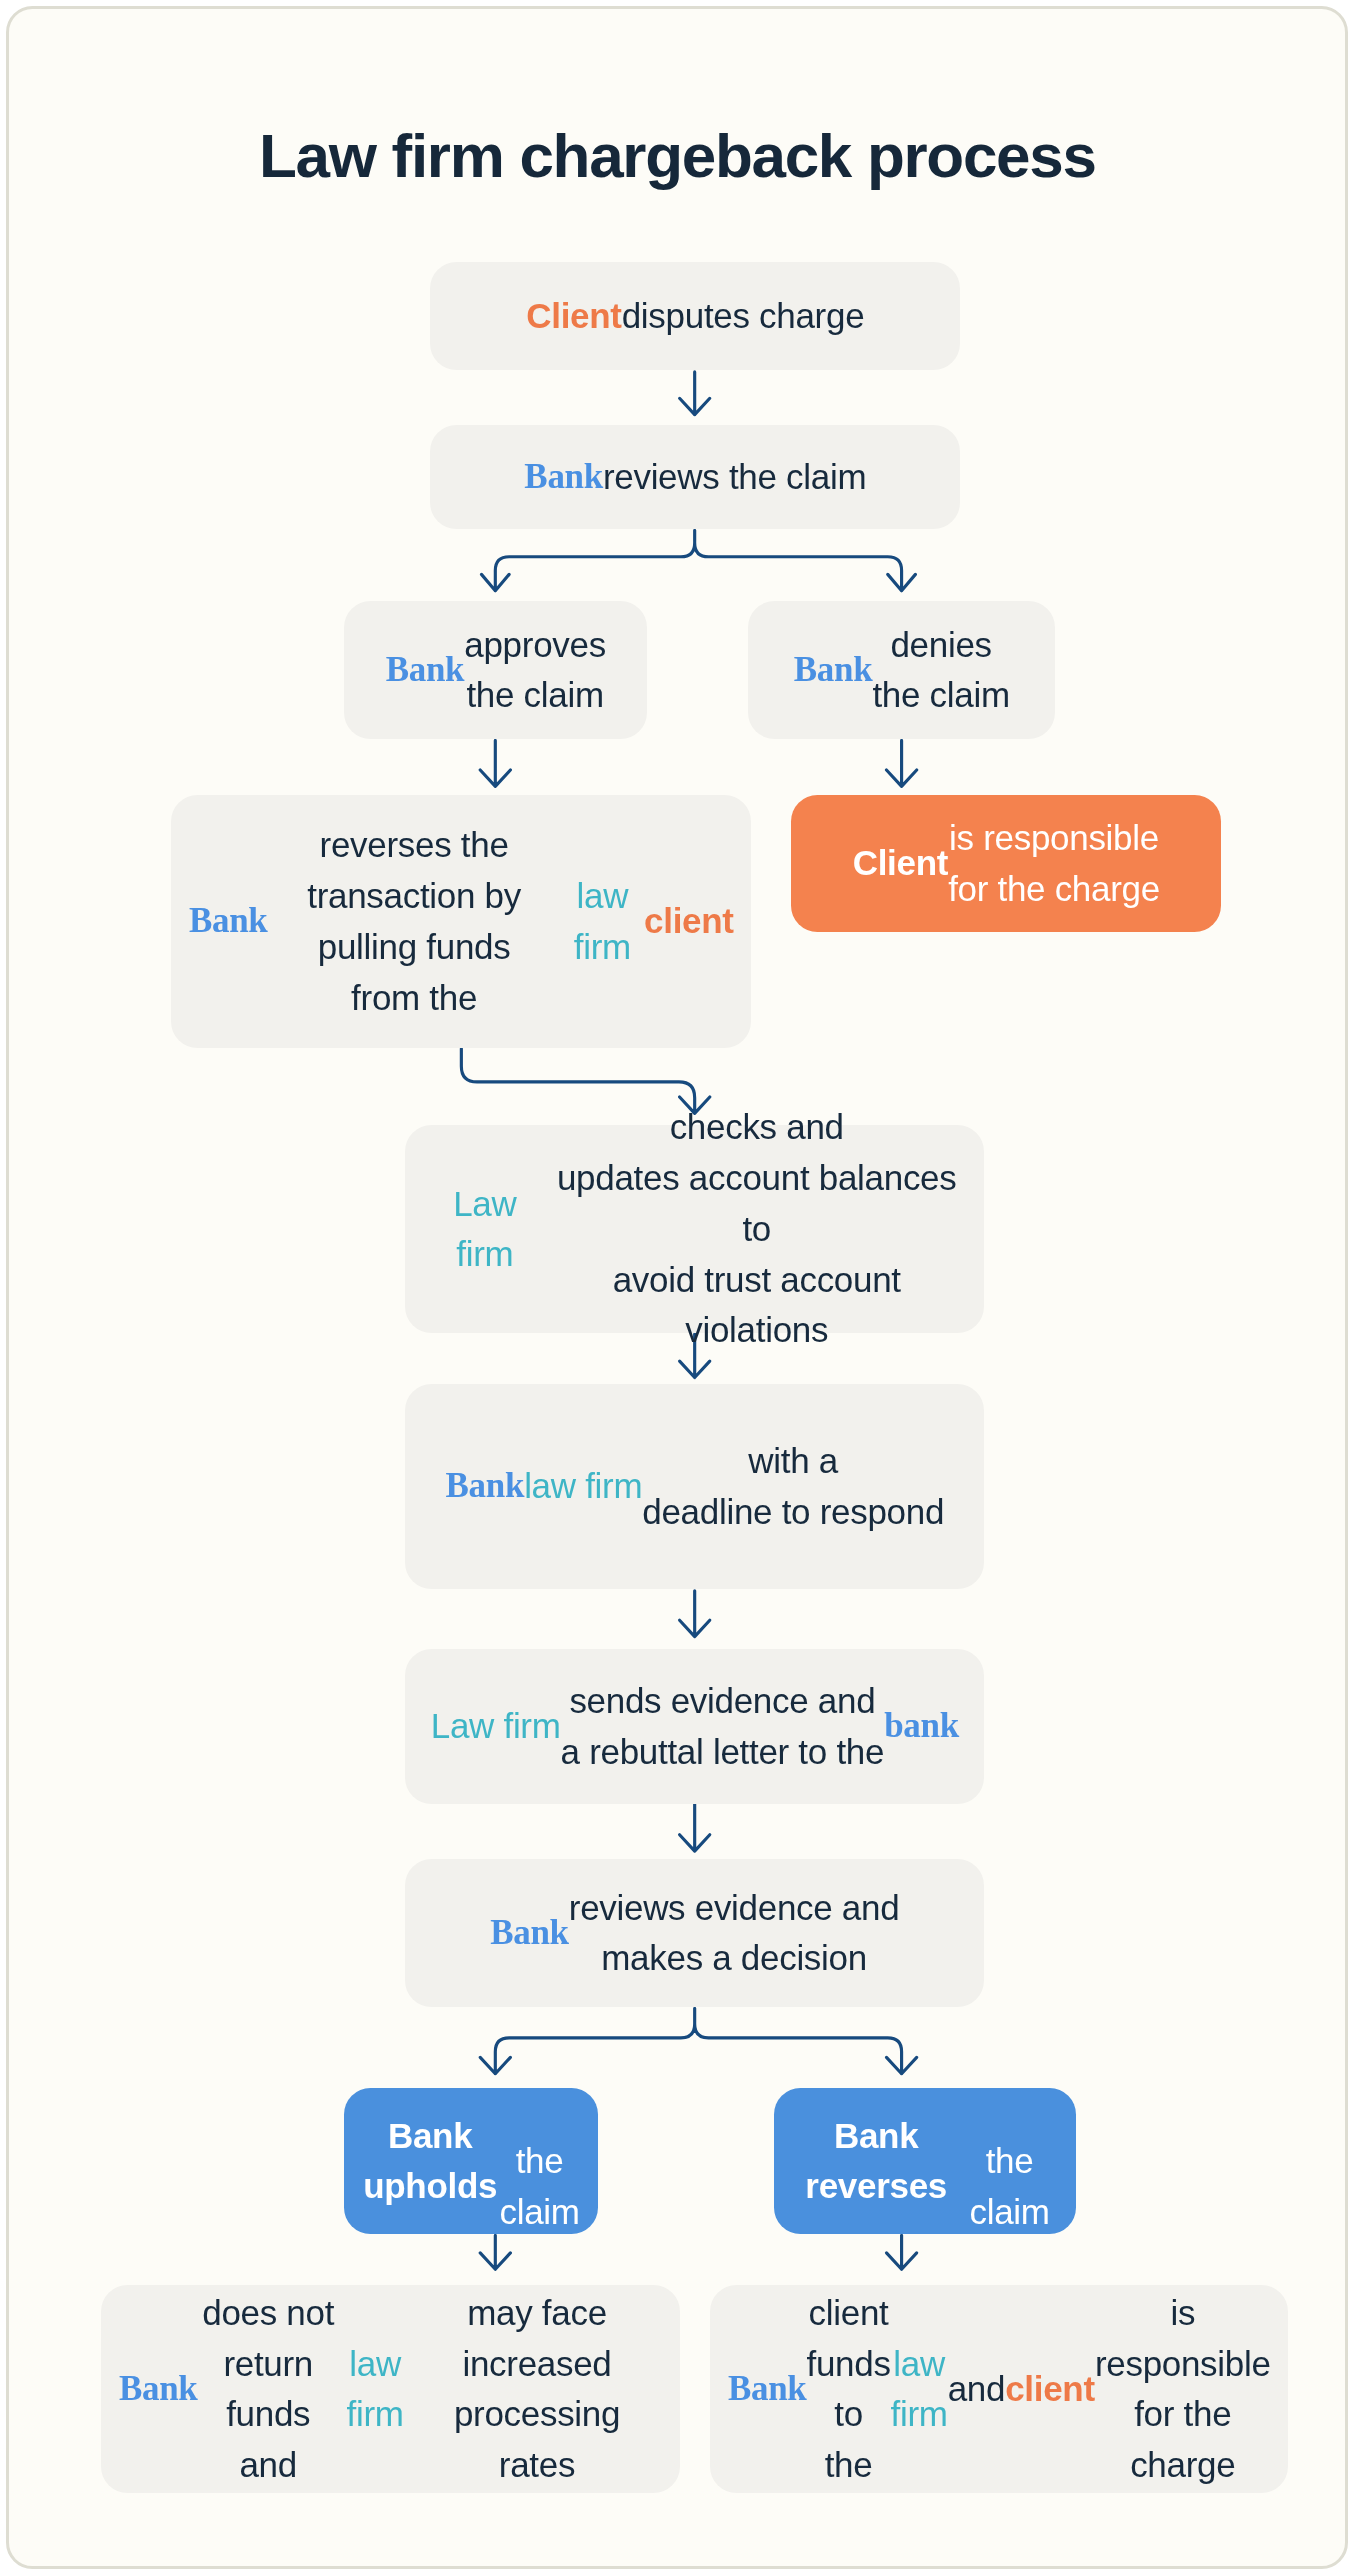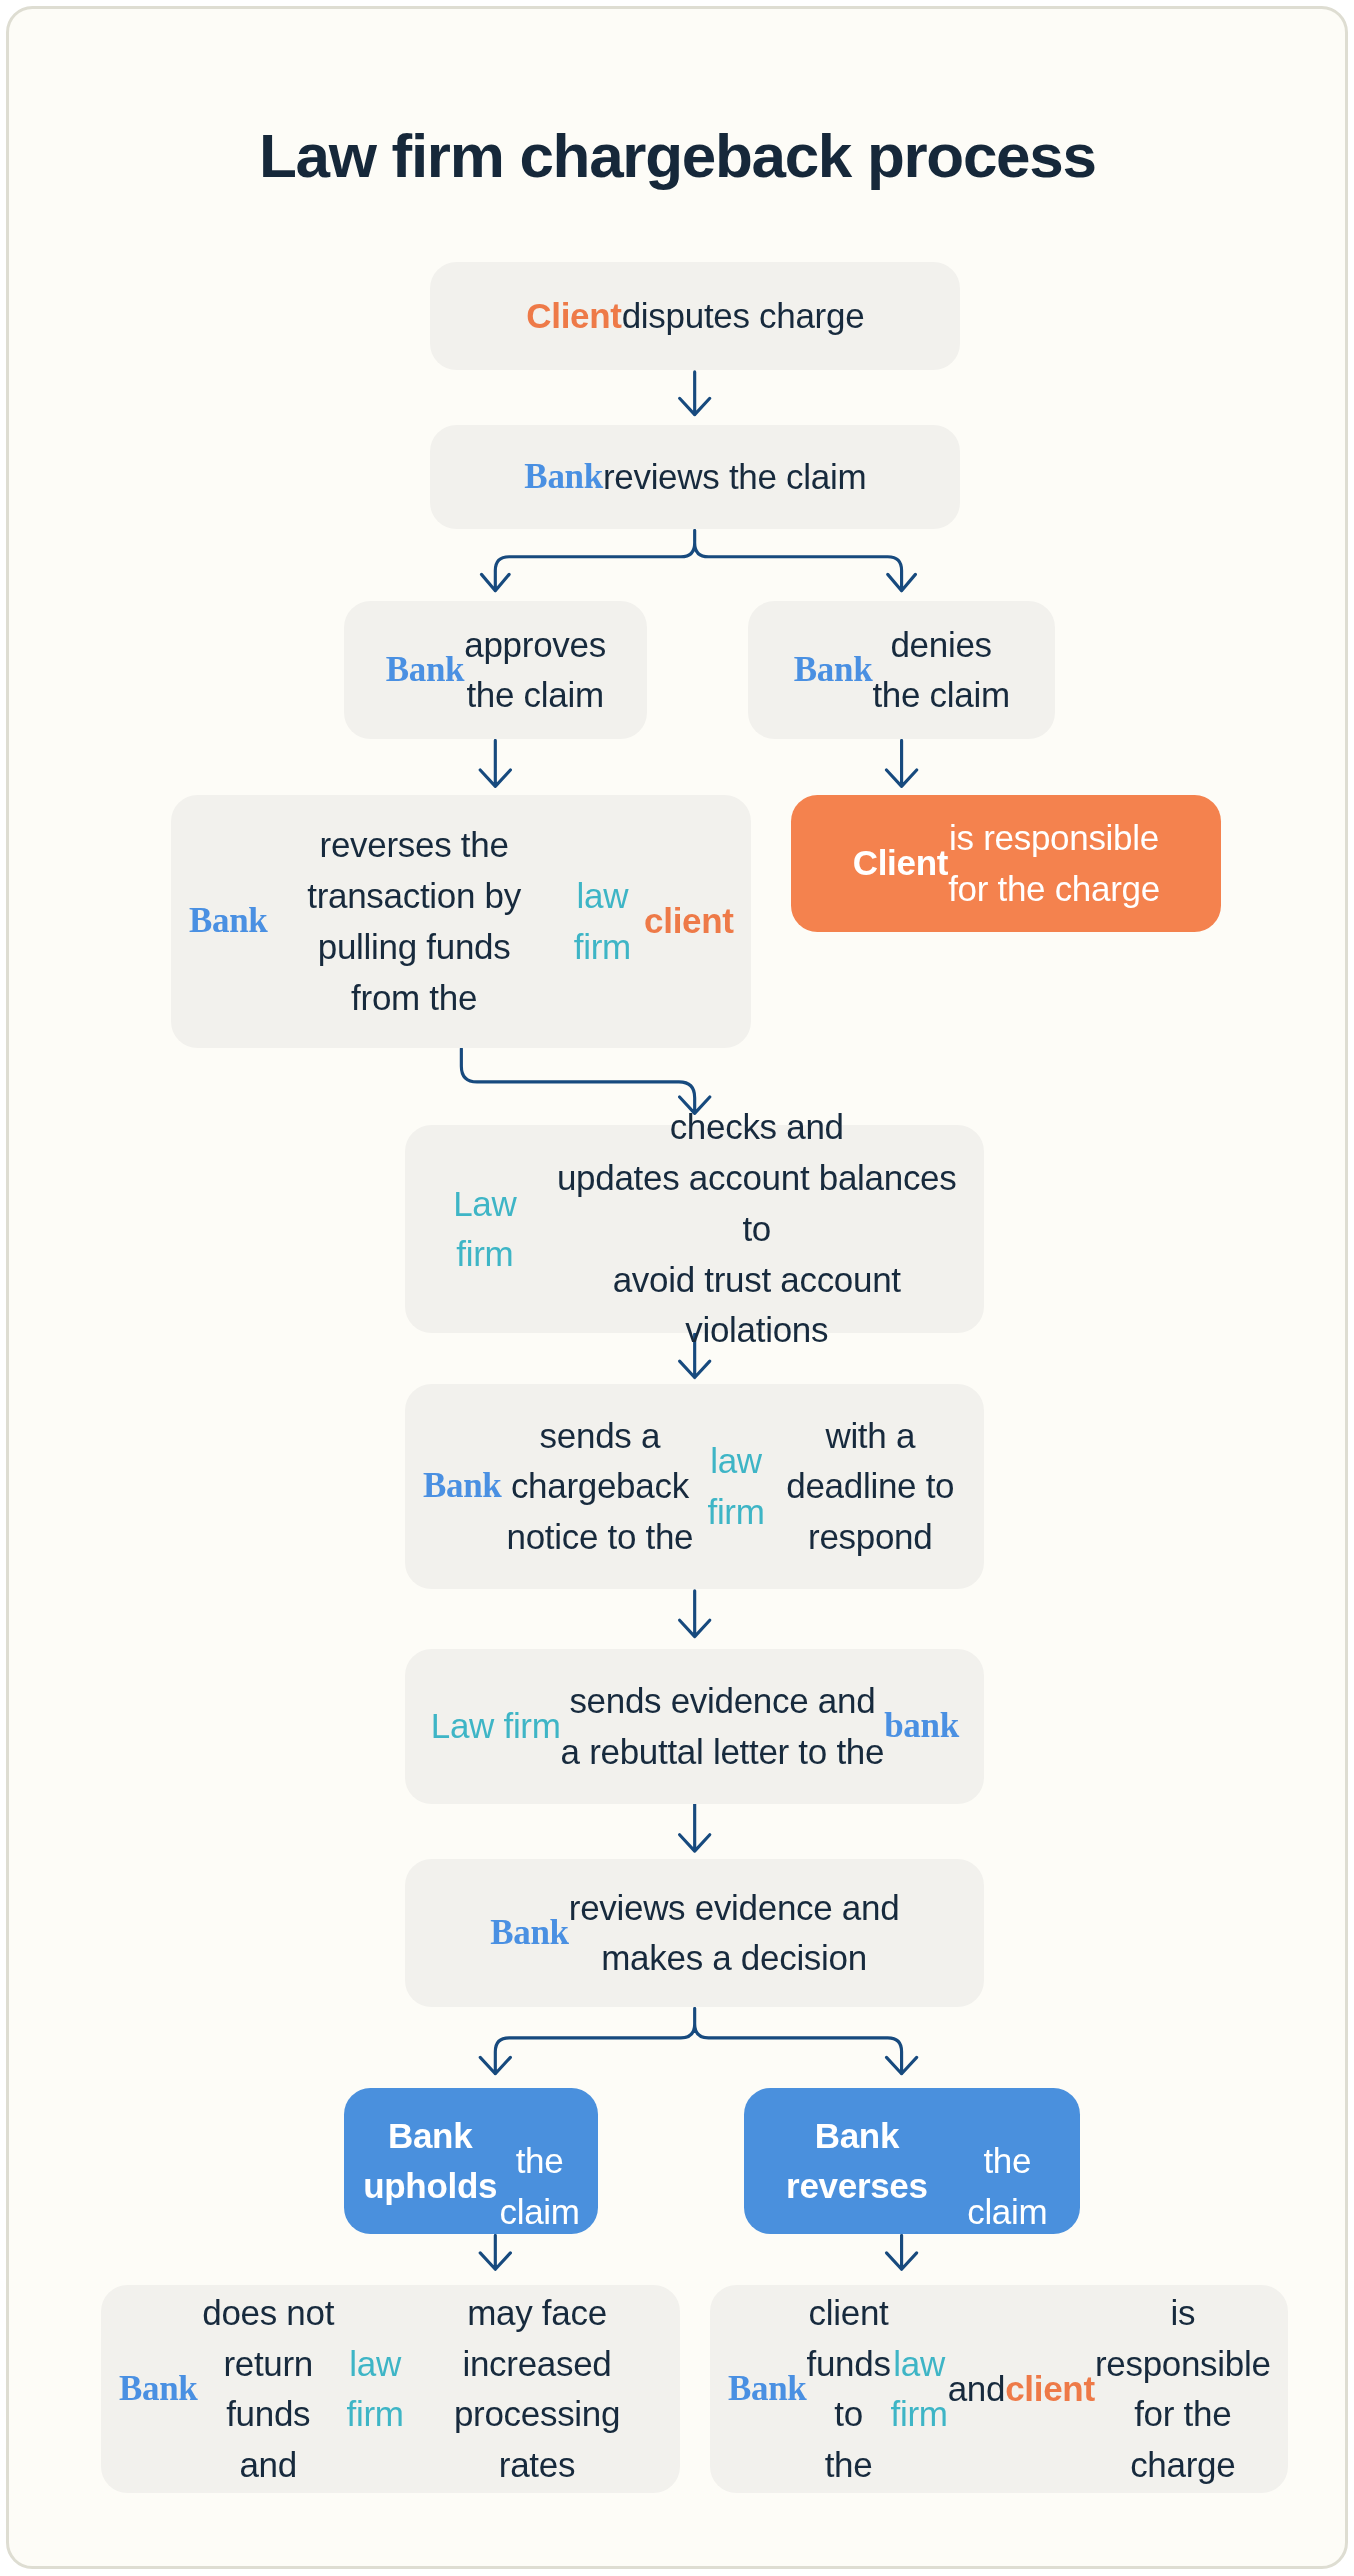--- a/index.html
+++ b/index.html
@@ -86,34 +86,33 @@
 transaction by pulling funds
 from the </span><span class="seg-lawfirm">law firm</span><span class="seg-client">client</span></div>
 
   <div class="box box-orange" style="left:782px;top:786px;width:430px;height:137px"><span class="seg-white-bold">Client</span><span> is responsible
 for the charge</span></div>
 
   <div class="box box-gray" style="left:396px;top:1116px;width:579px;height:208px"><span class="seg-lawfirm">Law firm</span><span> checks and
 updates account balances to
 avoid trust account violations</span></div>
 
-  <div class="box box-gray" style="left:396px;top:1375px;width:579px;height:205px"><span class="seg-bank">Bank</span><span> sends a chargeback
-notice to the </span><span class="seg-lawfirm">law firm</span><span> with a
+  <div class="box box-gray" style="left:396px;top:1375px;width:579px;height:205px"><span class="seg-bank">Bank</span><span class="seg-lawfirm">law firm</span><span> with a
 deadline to respond</span></div>
 
   <div class="box box-gray" style="left:396px;top:1640px;width:579px;height:155px"><span class="seg-lawfirm">Law firm</span><span> sends evidence and
 a rebuttal letter to the </span><span class="seg-bank">bank</span></div>
 
   <div class="box box-gray" style="left:396px;top:1850px;width:579px;height:148px"><span class="seg-bank">Bank</span><span> reviews evidence and
 makes a decision</span></div>
 
   <div class="box box-blue" style="left:335px;top:2079px;width:254px;height:146px"><span class="seg-white-bold">Bank upholds</span><span>
 the claim</span></div>
 
-  <div class="box box-blue" style="left:735px;top:2079px;width:336px;height:146px"><span class="seg-white-bold">Bank reverses</span><span>
+  <div class="box box-blue" style="left:765px;top:2079px;width:302px;height:146px"><span class="seg-white-bold">Bank reverses</span><span>
 the claim</span></div>
 
   <div class="box box-gray" style="left:92px;top:2276px;width:579px;height:208px"><span class="seg-bank">Bank</span><span> does not return
 funds and </span><span class="seg-lawfirm">law firm</span><span> may face
 increased processing rates</span></div>
 
   <div class="box box-gray" style="left:701px;top:2276px;width:578px;height:208px"><span class="seg-bank">Bank</span><span> client funds
 to the </span><span class="seg-lawfirm">law firm</span><span> and </span><span class="seg-client">client</span><span> is
 responsible for the charge</span></div>
 </div>

